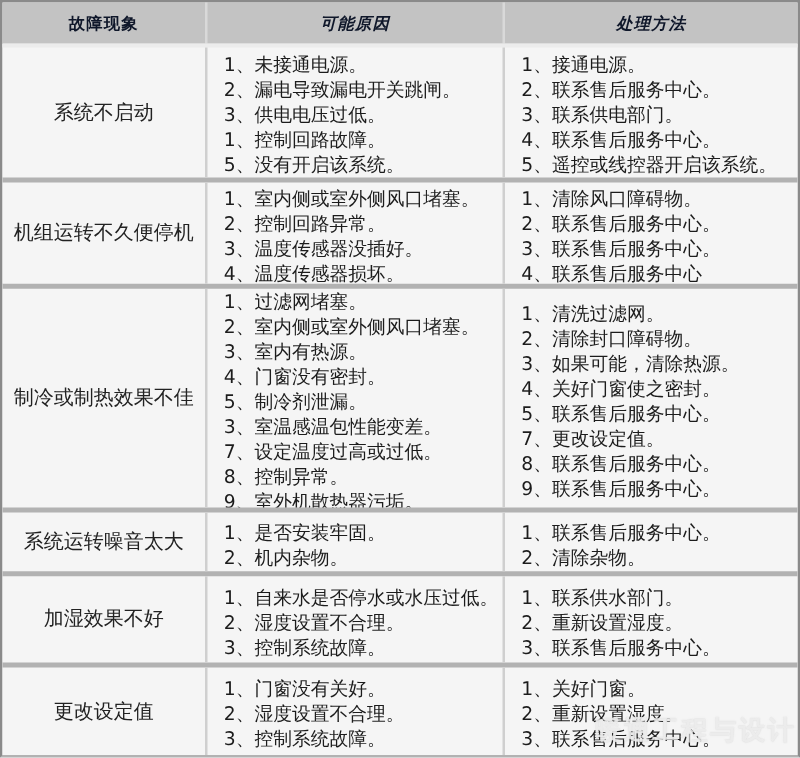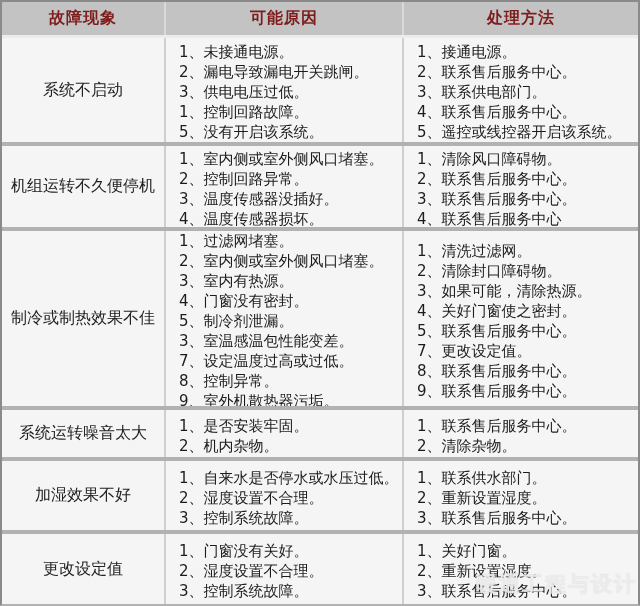--- a/index.html
+++ b/index.html
@@ -16,24 +16,24 @@
     display:flex;flex-direction:column;
     box-sizing:border-box;
   }
   .header-row{
     height:33px;flex:0 0 33px;
     background:var(--headerBg);
     display:grid;grid-template-columns:162px 238px 1fr;
   }
   .header-cell{
     display:flex;align-items:center;justify-content:center;
-    font-size:16px;font-weight:bold;color:#7f1d1d;
+    font-size:13px;font-weight:bold;color:#0f172a;
     letter-spacing:1px;
   }
-  .header-cell + .header-cell{border-left:2px solid var(--headerSep);}
+  .header-cell + .header-cell{border-left:2px solid var(--headerSep);font-style:italic;}
   .row{
     display:grid;grid-template-columns:162px 238px 1fr;
     background:var(--cellBg);
     border-top:4px solid var(--rowSep);
   }
   #rows .row:first-child{border-top:3px solid var(--headerGap);}
   #rows .row:nth-child(1){height:104px;}
   #rows .row:nth-child(2){height:81px;}
   #rows .row:nth-child(3){height:175px;}
   #rows .row:nth-child(4){height:47px;}

